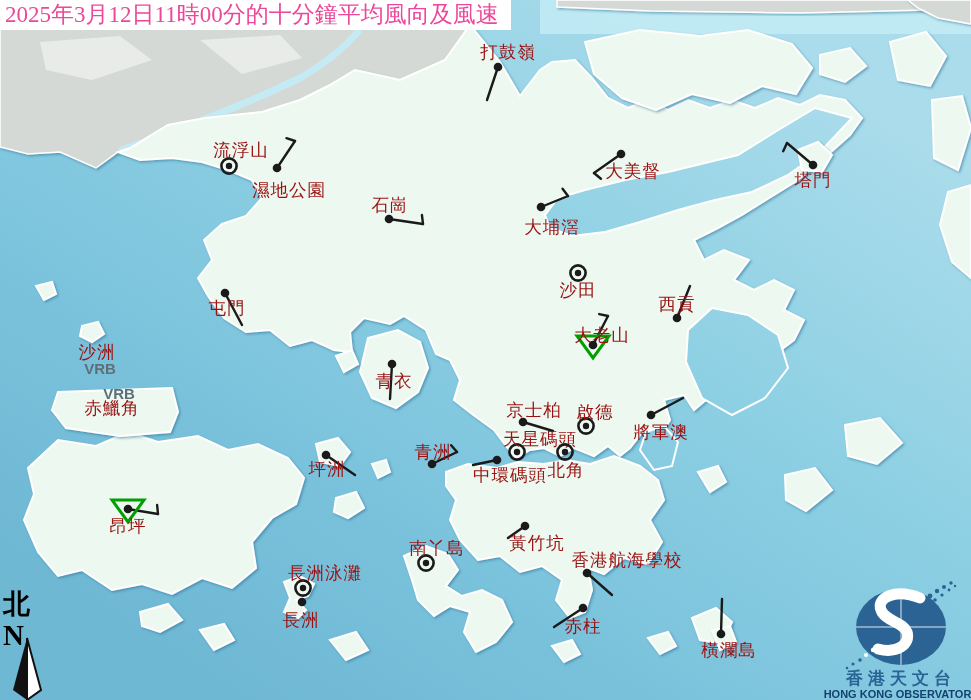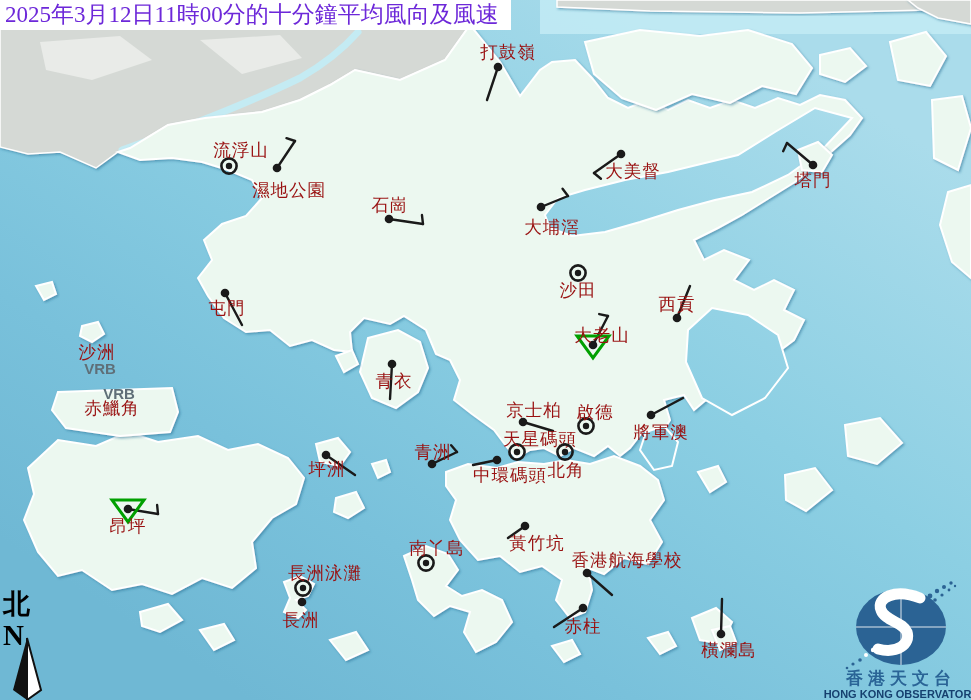--- a/index.html
+++ b/index.html
@@ -1,19 +1,19 @@
 <!DOCTYPE html>
 <html style="--c-station-label: #991111; --c-vrb-label: #5f6f78; --c-marker: #1a1a1a; --c-strong-wind: #00a000; --c-logo-blue: #2a6496; --c-logo-navy: #16406f; --c-sea-light: #c3ebf4; --c-sea-deep: #6fb8d4; --c-land: #ecf8f0; --c-urban: #d5d9d5;"><head>
 <meta charset="utf-8">
 <style>
   html,body{margin:0;padding:0;background:#dfe6ea;}
   .stage{position:relative;width:971px;height:700px;overflow:hidden;
          font-family:"Liberation Serif",serif;}
   .stage svg{position:absolute;left:0;top:0;}
-  .title-bar{position:absolute;left:0;top:0;height:30px;background:#ffffff;color:#6d28d9;
+  .title-bar{position:absolute;left:0;top:0;height:30px;background:#ffffff;color:#ec4899;
              font:23px/30px "Liberation Serif",serif;padding:0 12px 0 5px;white-space:nowrap;}
   
   .land{fill:#ecf8f0;stroke:#ffffff;stroke-width:2;filter:url(#coast);}
   .urban{fill:#d5d9d5;stroke:#ffffff;stroke-width:1.5;filter:url(#coast);}
   .urban-lite{fill:#e9ebe8;stroke:none;}
   .bay{stroke:#ffffff;stroke-width:2;}
   .river{fill:none;stroke:#c4ebf3;stroke-width:7;stroke-linecap:round;}
   
   .shaft{stroke:var(--c-marker,#222);stroke-width:2.4;stroke-linecap:round;fill:none;}
   .dot{fill:var(--c-marker,#111);}

